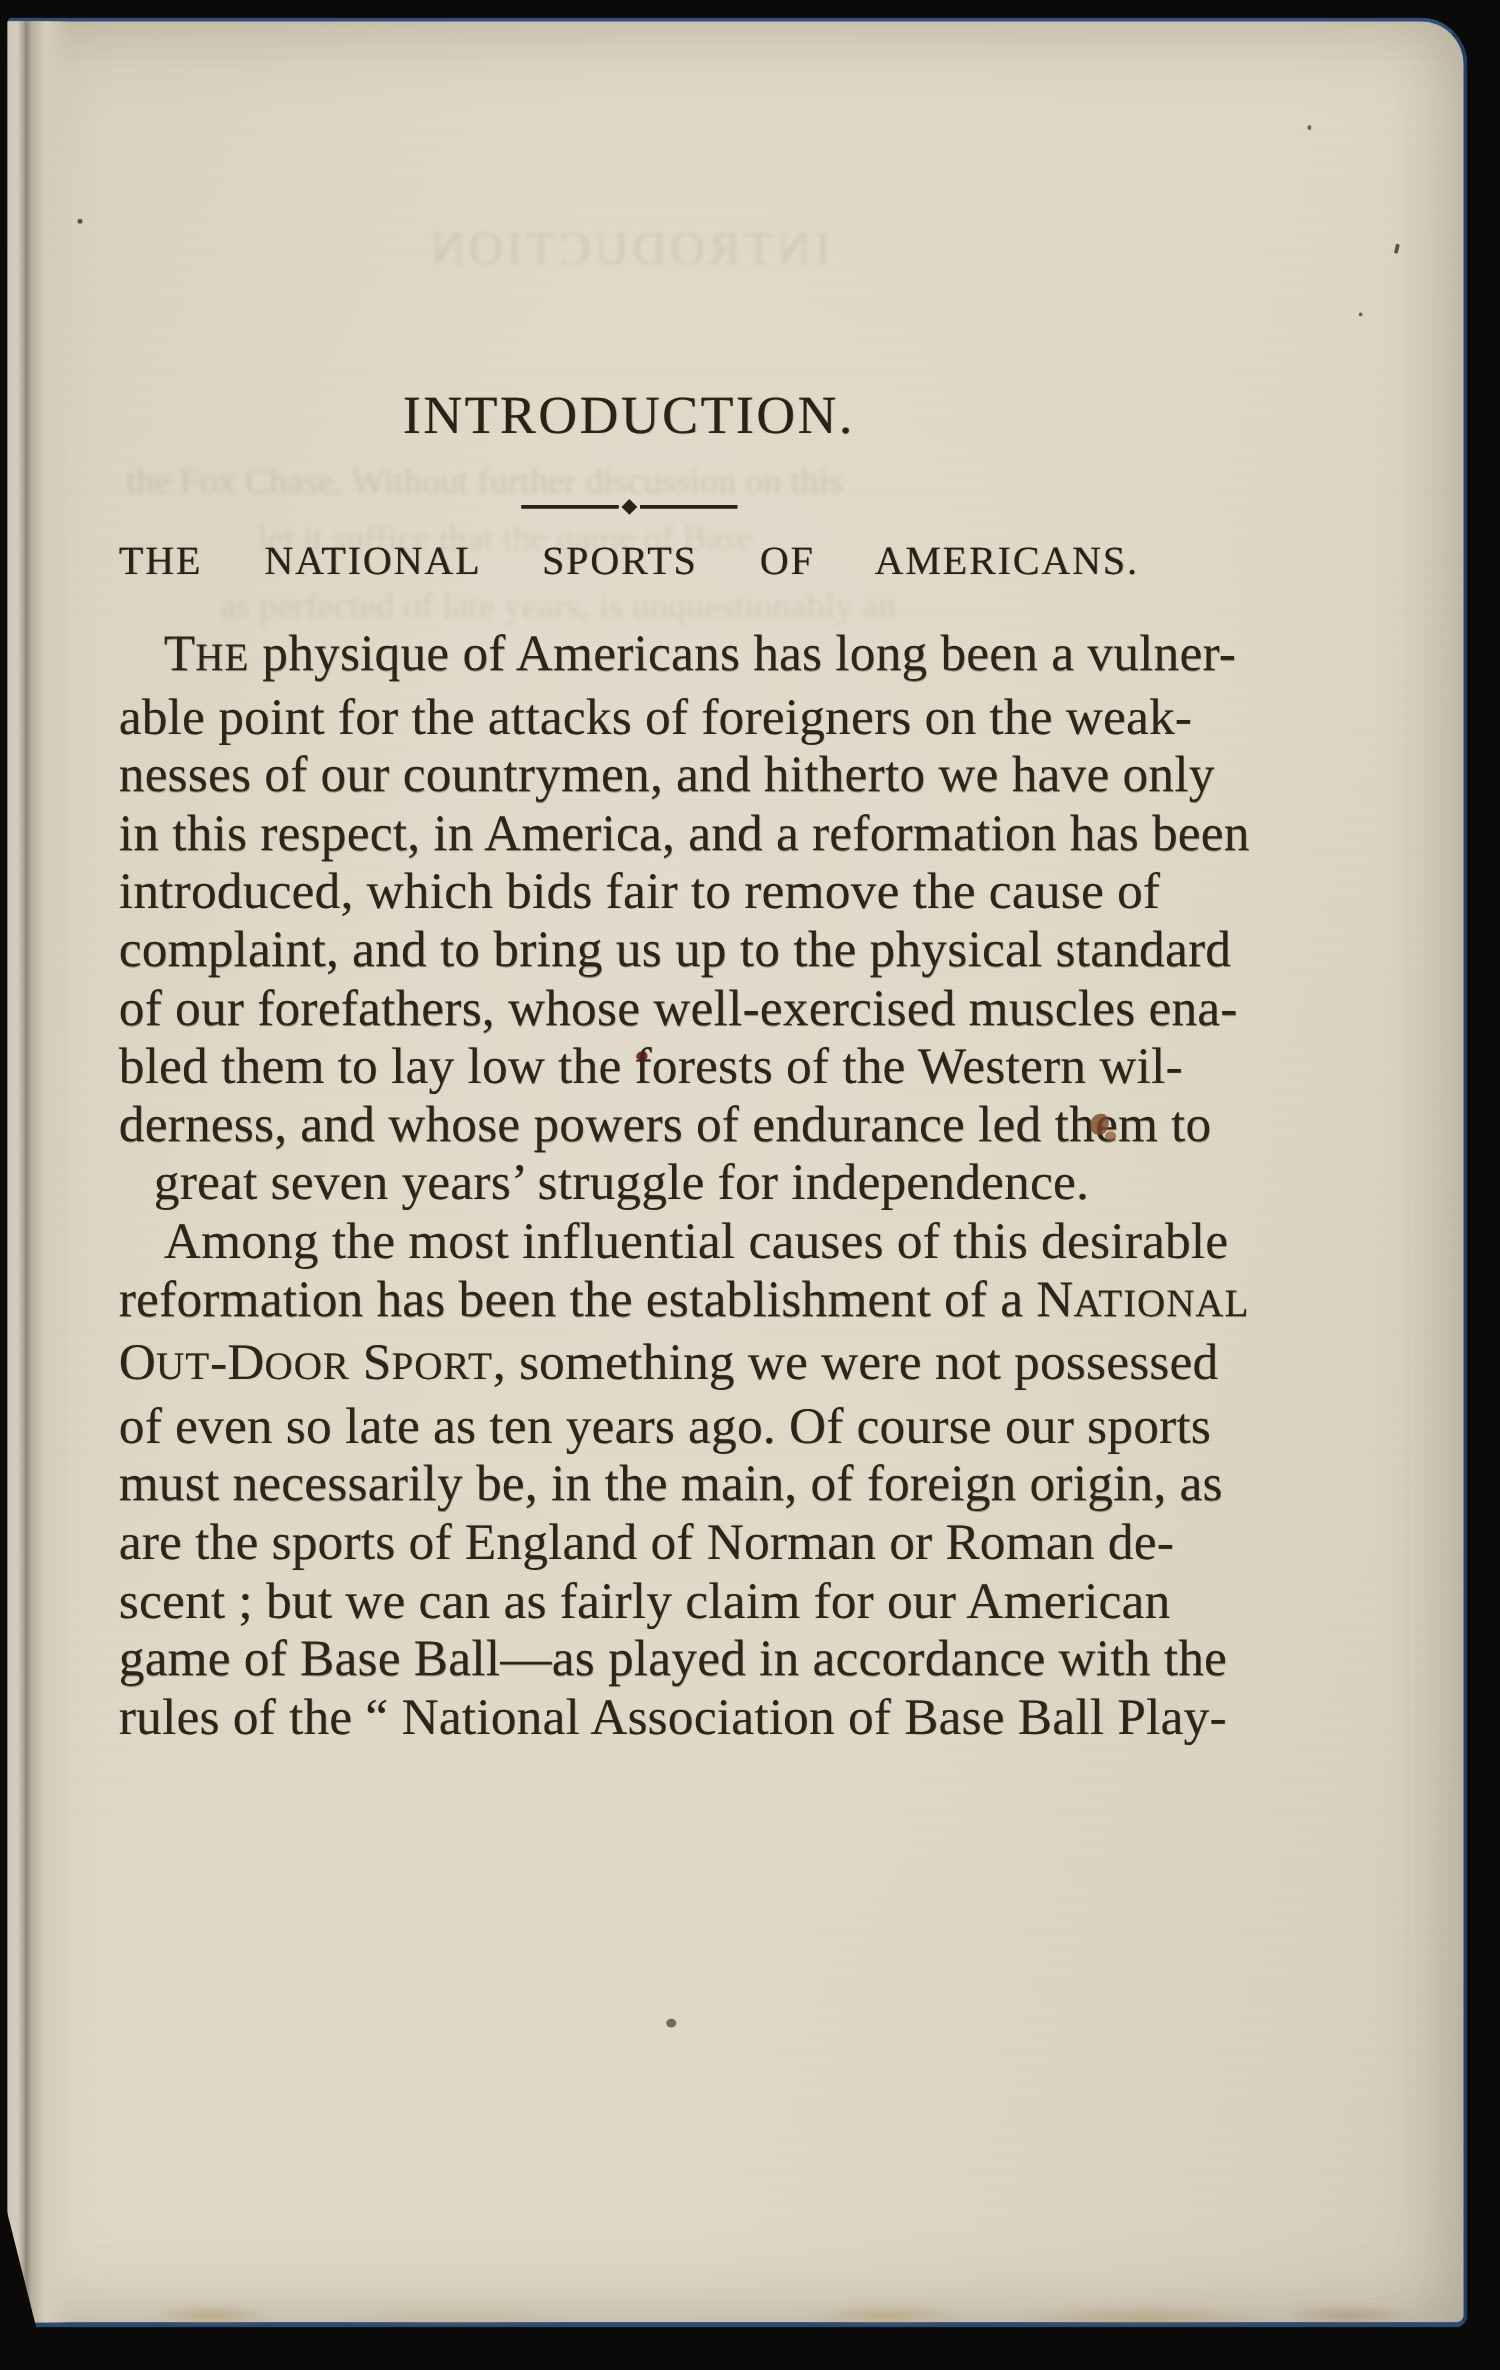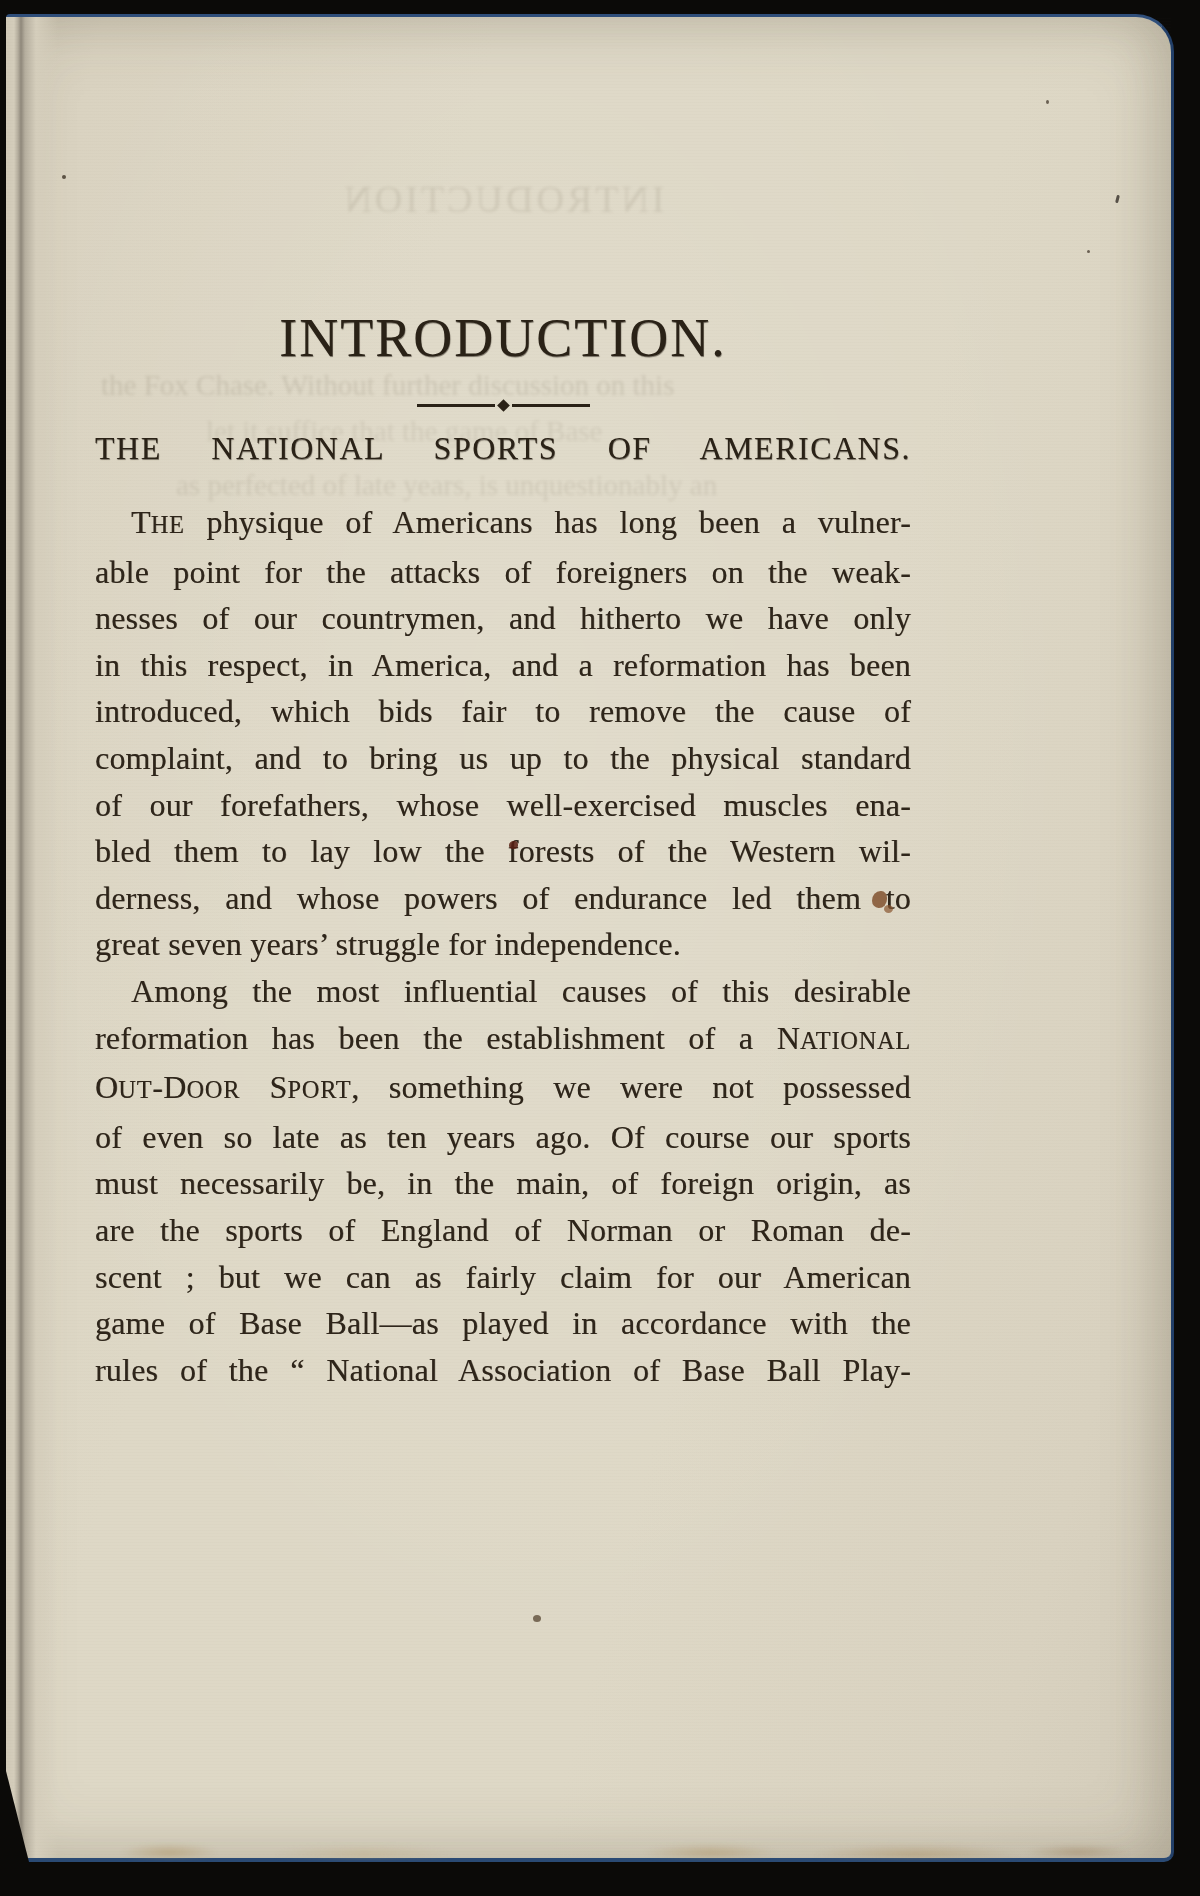--- a/index.html
+++ b/index.html
@@ -29,46 +29,46 @@
     background:repeating-linear-gradient(0deg, rgba(110,100,80,0.018) 0 1px, rgba(0,0,0,0) 1px 3px);
     pointer-events:none;
   }
   .corner-cut{
     position:absolute;left:-1px;bottom:-4px;width:0;height:0;
     border-bottom:95px solid #0b0a08;border-right:24px solid transparent;
   }
   .content{position:absolute;left:89px;top:0;width:816px;color:#2e251a;}
   .title{
     position:absolute;top:294px;left:0;width:100%;margin:0;
-    font-size:54px;font-weight:normal;letter-spacing:2px;text-align:center;line-height:1;
+    font-size:43px;font-weight:normal;letter-spacing:2px;text-align:center;line-height:1;
     color:#2a2217;text-shadow:0.5px 0.5px 0.7px rgba(43,36,27,0.55);
   }
   .divider{
     position:absolute;top:381px;left:0;width:100%;height:14px;
     display:flex;align-items:center;justify-content:center;
   }
   .dl{display:block;width:78px;height:3px;background:#2a2217;}
   .diamond{
     display:block;width:9px;height:9px;background:#2a2217;
     transform:rotate(45deg);margin:0 4px;
   }
   .heading{
     position:absolute;top:412px;left:0;width:100%;margin:0;
     font-size:32px;font-weight:normal;letter-spacing:1.5px;line-height:1.2;
     text-align:justify;text-align-last:justify;
     color:#2a2217;text-shadow:0.5px 0.5px 0.7px rgba(43,36,27,0.55);
   }
   .body{
     position:absolute;top:482px;left:0;width:100%;
-    font-size:32px;line-height:46.6px;letter-spacing:0.2px;
+    font-size:41px;line-height:46.6px;letter-spacing:0.2px;
     color:#2e251a;text-shadow:0.4px 0.4px 0.6px rgba(46,37,26,0.5);
   }
   .line{text-align:justify;text-align-last:justify;white-space:nowrap;}
   .line.first{text-indent:36px;}
-  .line.end{text-align-last:left;white-space:normal;}
+  .line.end{text-align-last:left;white-space:normal;margin-left:28px;}
   .sc{font-size:0.76em;letter-spacing:0.8px;}
   .ghost{
     position:absolute;color:#5e5440;pointer-events:none;
     filter:blur(1.8px);opacity:0.14;white-space:nowrap;
   }
   .ghost-title{
     top:160px;left:89px;width:816px;text-align:center;
     font-size:38px;letter-spacing:3px;opacity:0.12;transform:scaleX(-1);
   }
   .g1{top:352px;left:95px;font-size:29px;opacity:0.15;}

